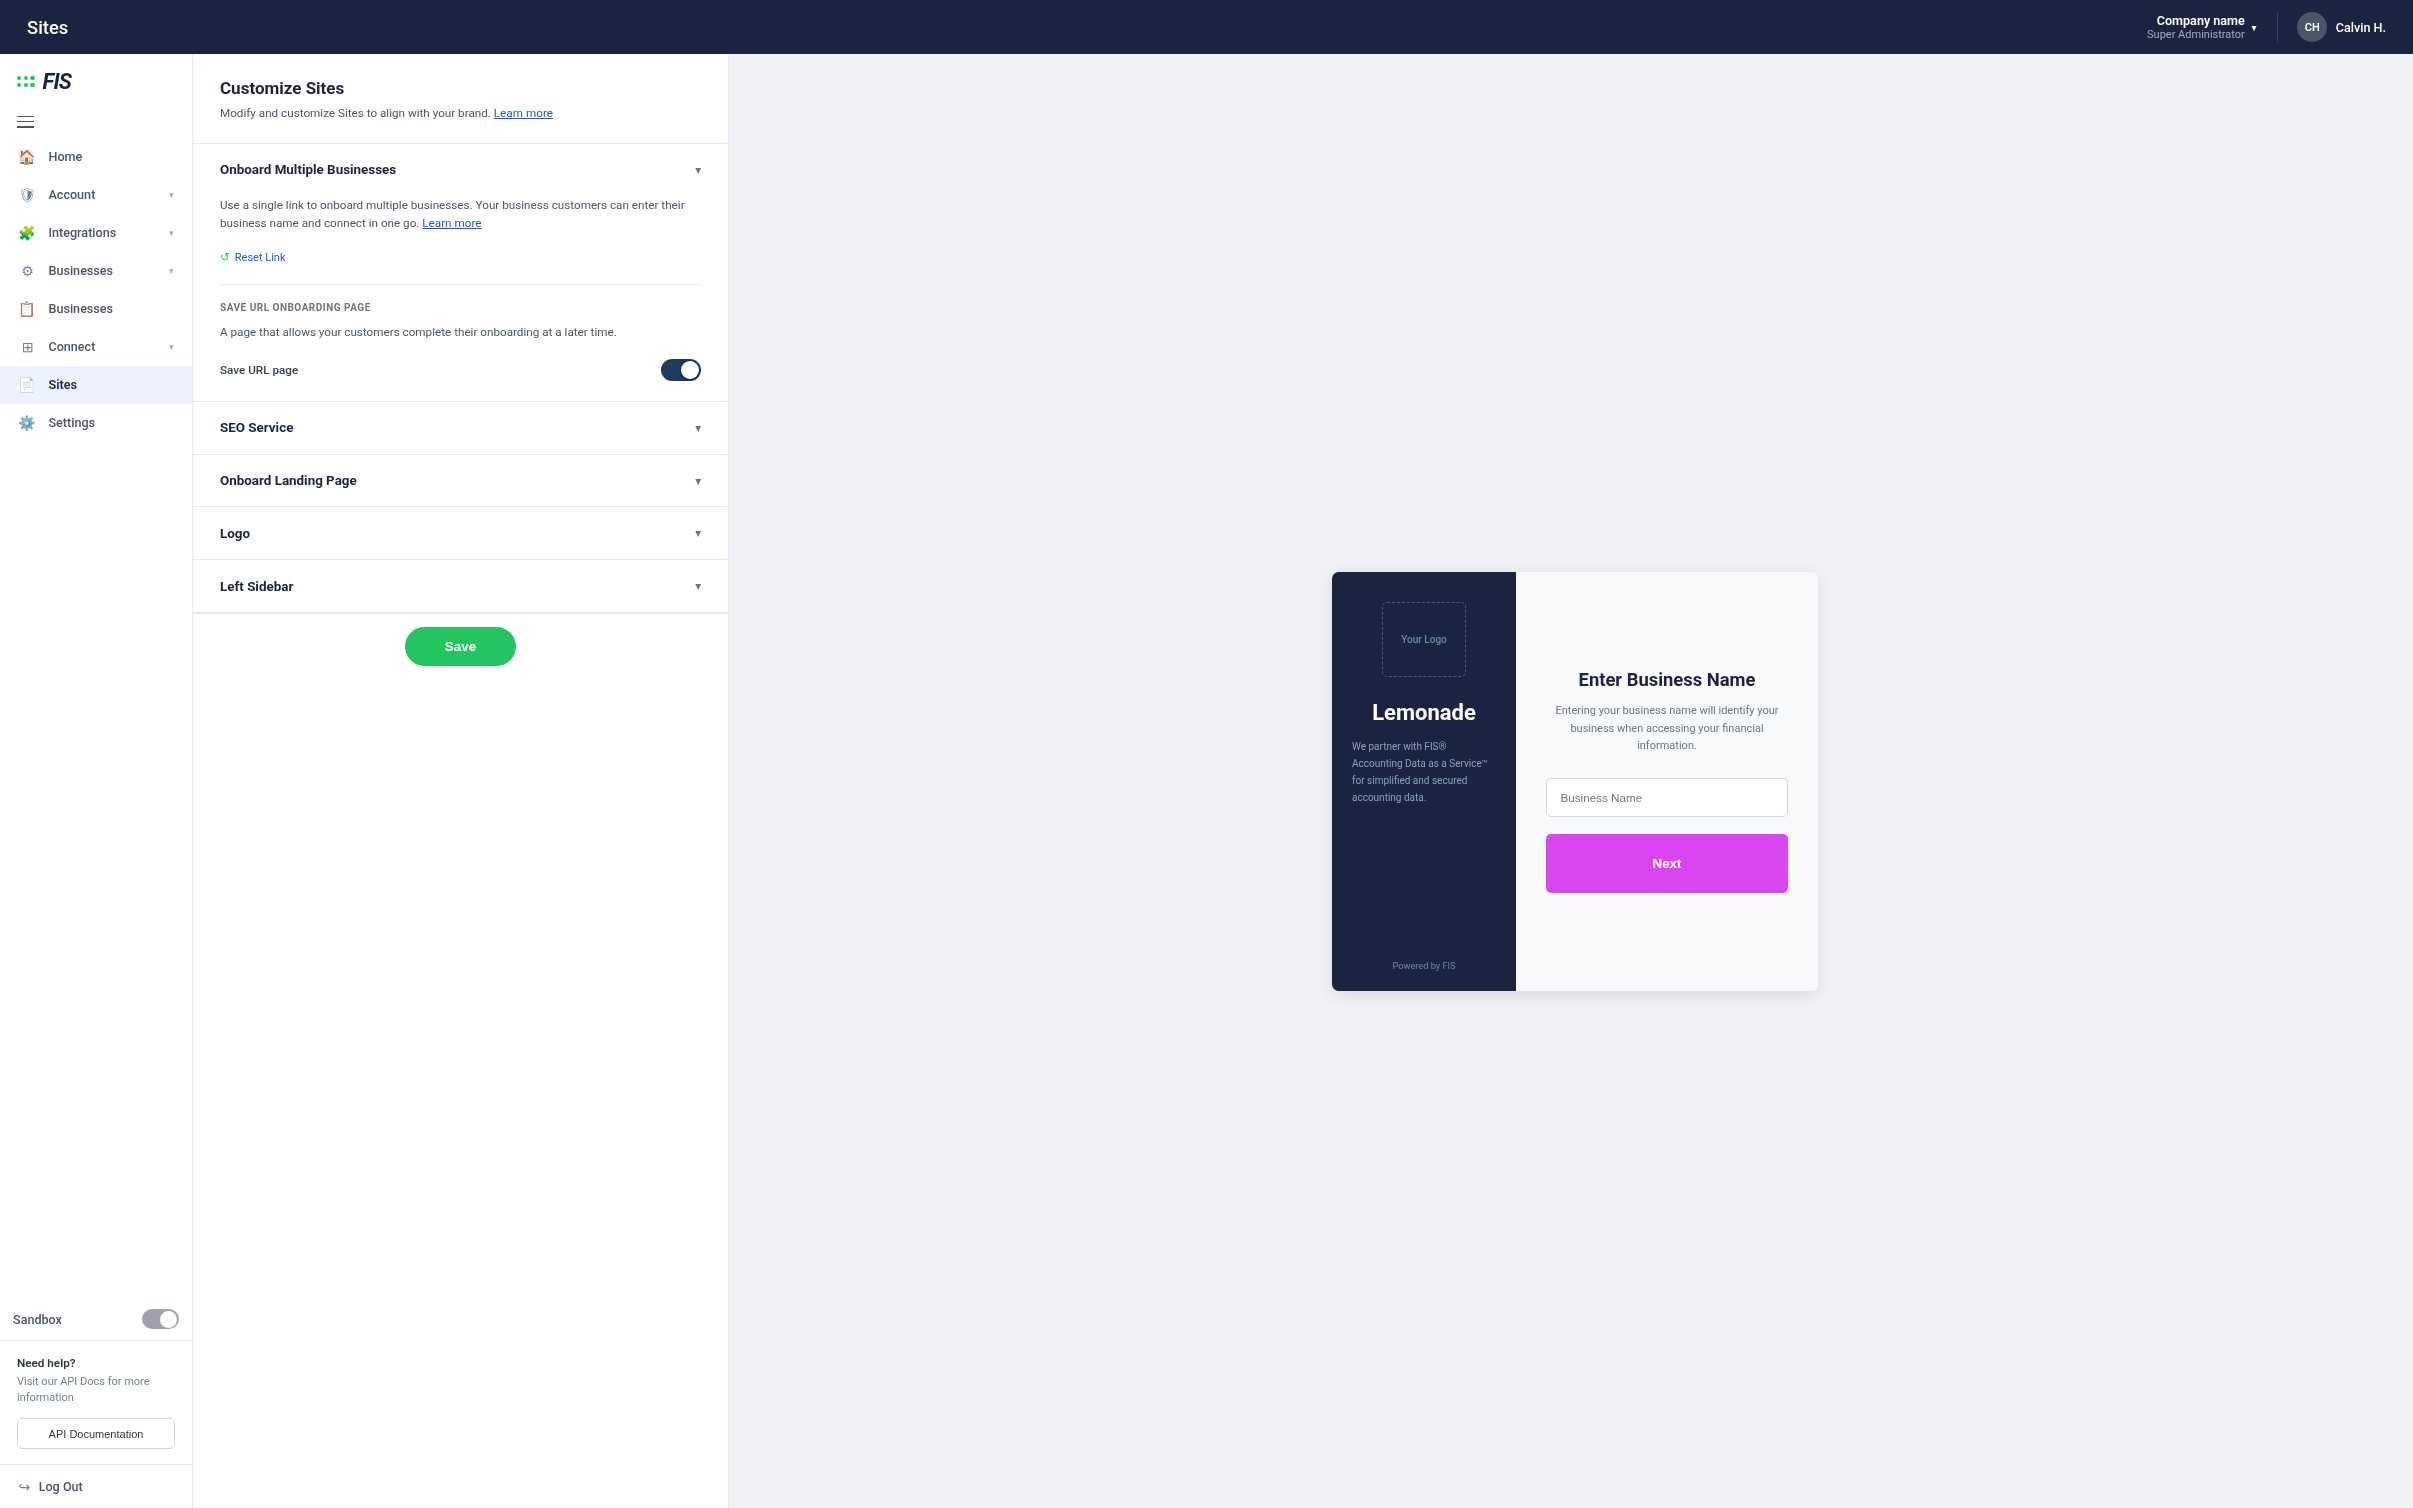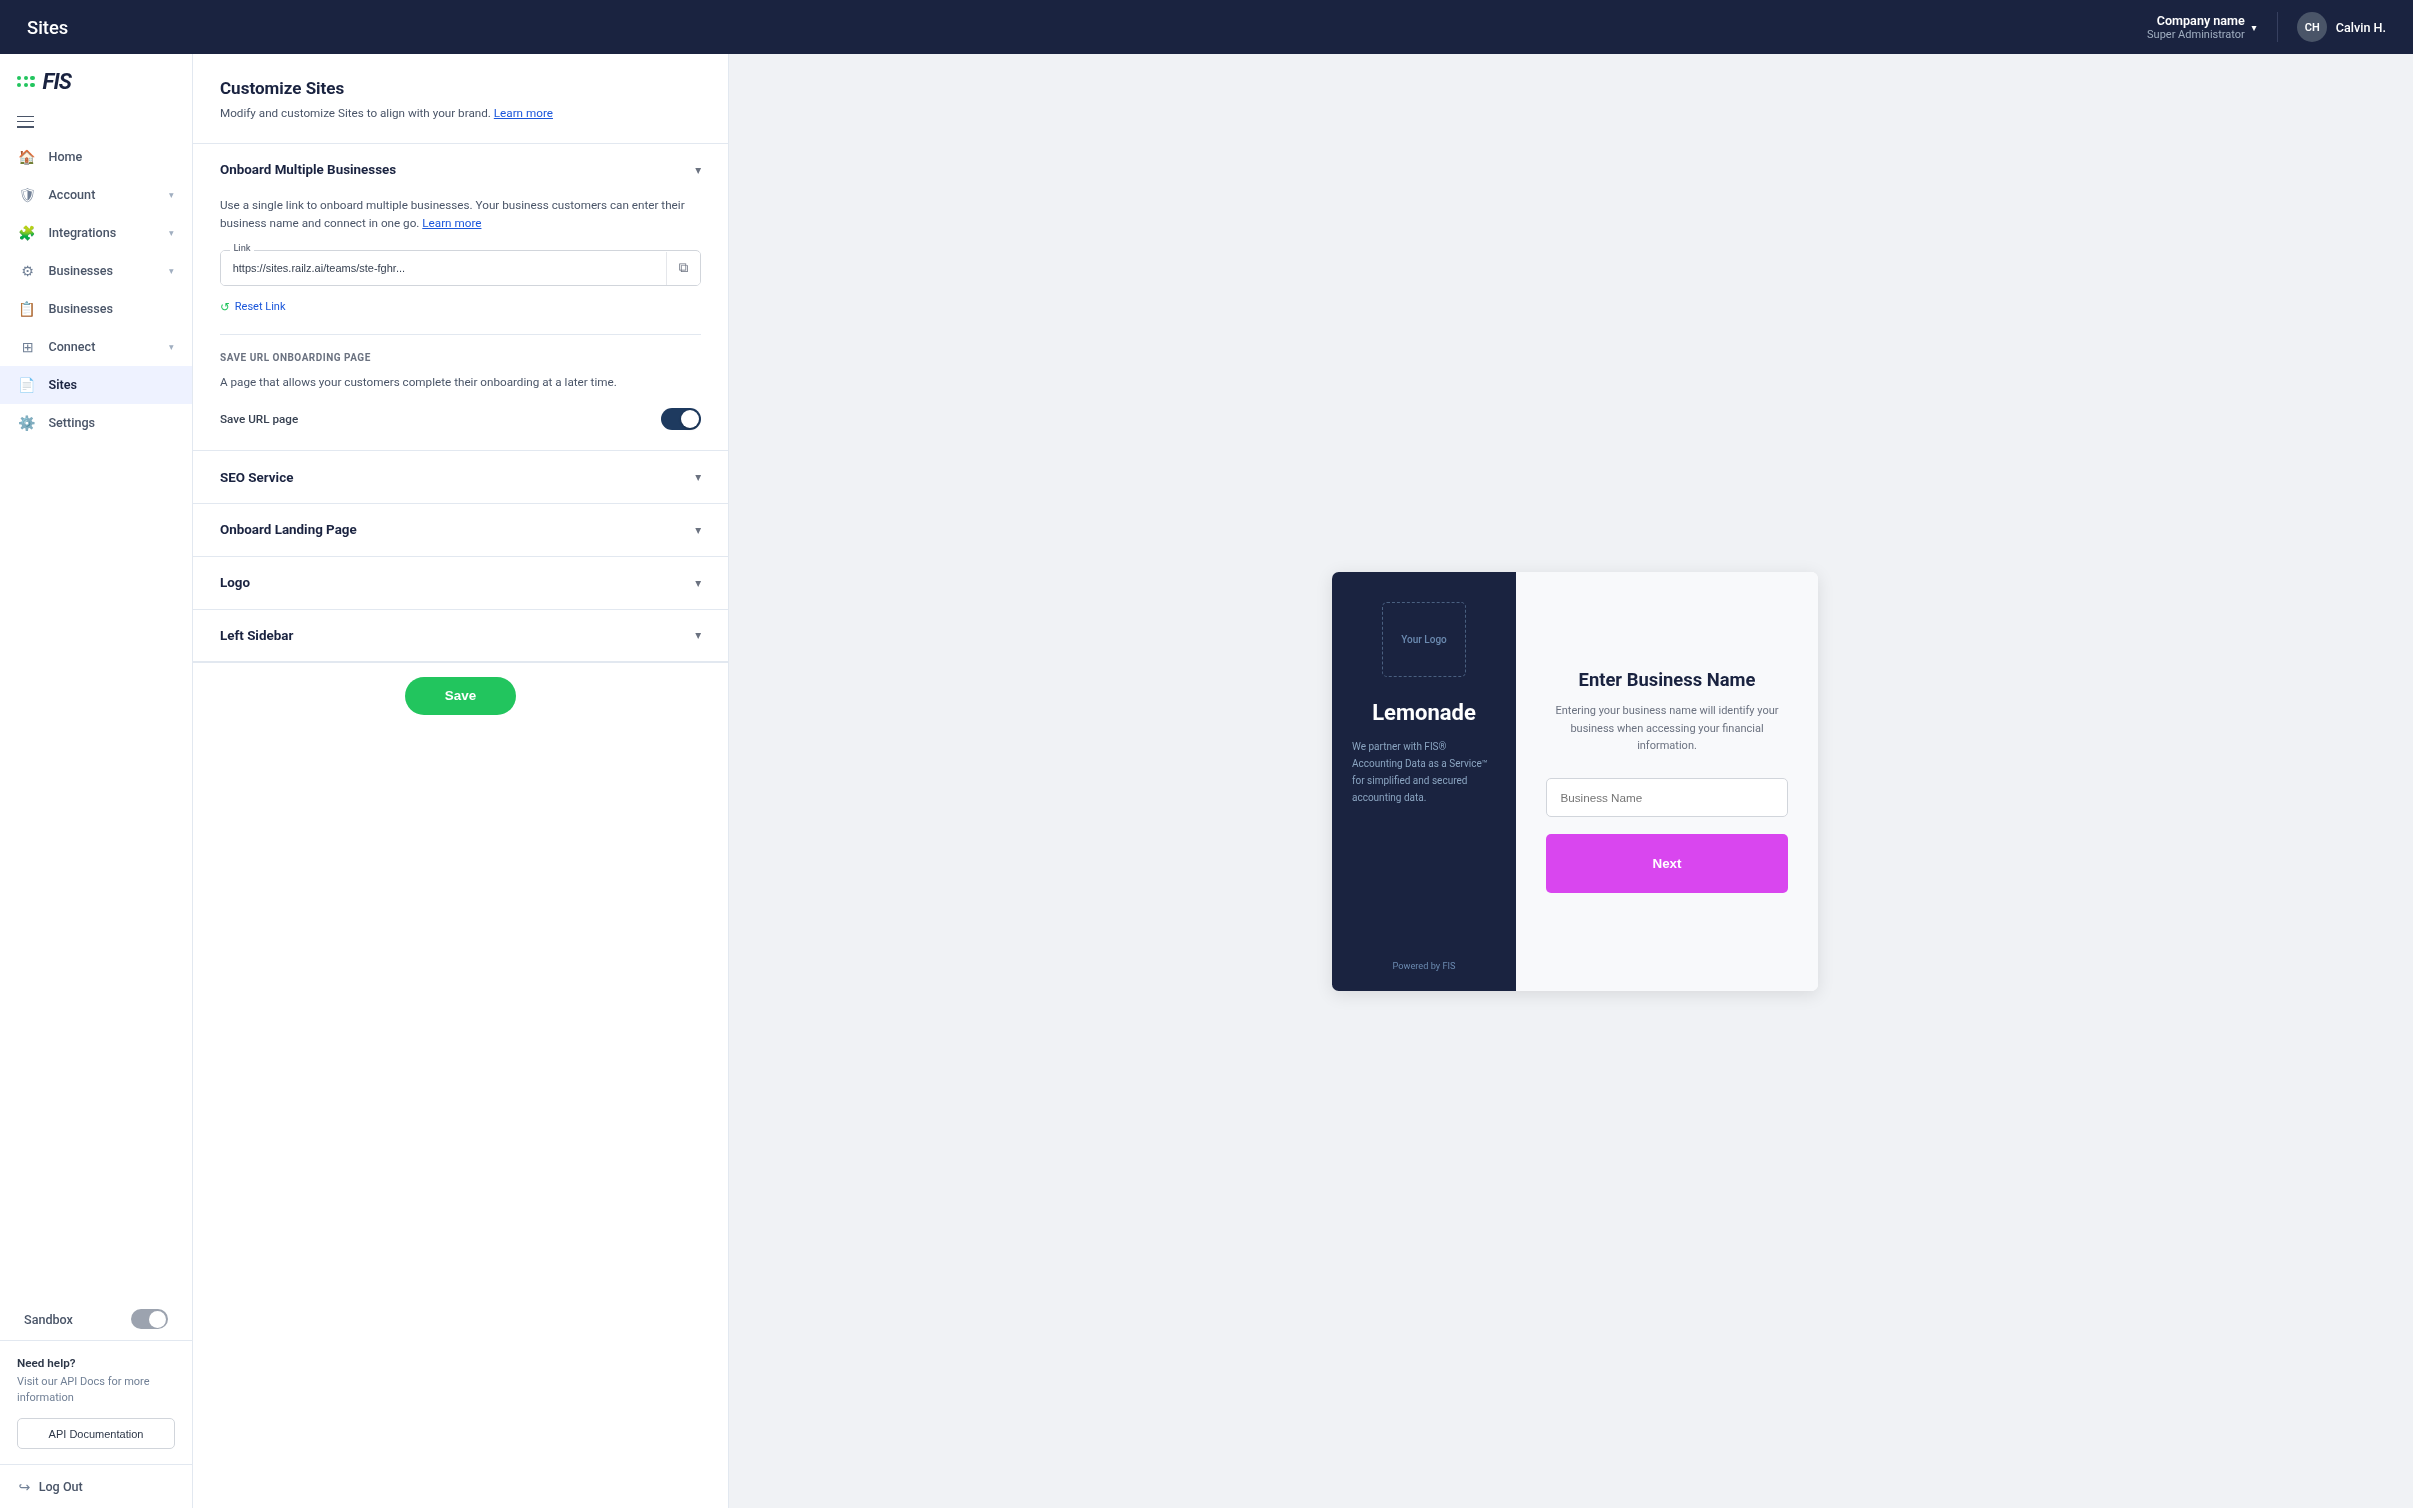--- a/index.html
+++ b/index.html
@@ -59,21 +59,21 @@
       color: #4a5568;
       font-weight: 500;
       transition: background 0.15s;
     }
     .nav-item.active { background: #eef2ff; color: #1a2340; font-weight: 600; }
     .nav-item .nav-icon { font-size: 14.2px; color: #718096; width: 18.4px; text-align: center; }
     .nav-item.active .nav-icon { color: #1a2340; }
     .nav-item .nav-label { flex: 1; }
     .nav-item .expand-icon { font-size: 9.2px; color: #a0aec0; }
 
-    .sandbox-row { display: flex; align-items: center; justify-content: space-between; padding: 11px 24px; }
+    .sandbox-row { display: flex; align-items: center; justify-content: space-between; padding: 11px 13px; }
     .sandbox-label { font-size: 12.6px; color: #4a5568; font-weight: 500; }
     .toggle { position: relative; width: 37px; height: 20px; }
     .toggle-track { position: absolute; top: 0; left: 0; right: 0; bottom: 0; background: #9ca3af; border-radius: 10px; }
     .toggle-thumb { position: absolute; top: 1.7px; right: 1.7px; width: 17px; height: 17px; border-radius: 50%; background: white; }
 
     .help-section { padding: 15px 17px; border-top: 0.8px solid #e2e8f0; }
     .help-title { font-size: 11.7px; font-weight: 600; color: #2d3748; margin-bottom: 3.4px; }
     .help-text { font-size: 11px; color: #718096; line-height: 1.5; margin-bottom: 11.7px; }
     .api-btn { border: 0.8px solid #d1d5db; background: white; padding: 8.4px 13.4px; border-radius: 5px; font-size: 11px; font-weight: 500; cursor: pointer; color: #2d3748; width: 100%; }
 
@@ -262,27 +262,20 @@
       <div class="accordion-section">
         <div class="accordion-header">
           <span class="accordion-title">Onboard Multiple Businesses</span>
           <span class="accordion-chevron">▾</span>
         </div>
         <div class="accordion-content">
           <p class="description-text">
             Use a single link to onboard multiple businesses. Your business customers can enter their business name and connect in one go. <a href="#">Learn more</a>
           </p>
 
-          <div class="link-field">
-            <span class="link-field-label">Link</span>
-            <div class="link-input-wrap">
-              <input class="link-input" type="text" readonly="" value="https://sites.railz.ai/teams/ste-fghr..." style="">
-              <button class="copy-btn">⧉</button>
-            </div>
-          </div>
 
           <div class="reset-link">
             <span class="reset-icon">↺</span>
             <span>Reset Link</span>
           </div>
 
           <div style="border-top: 0.8px solid #e2e8f0; padding-top: 17px;">
             <div class="save-url-label">SAVE URL ONBOARDING PAGE</div>
             <p class="save-url-desc">A page that allows your customers complete their onboarding at a later time.</p>
             <div class="toggle-row">

